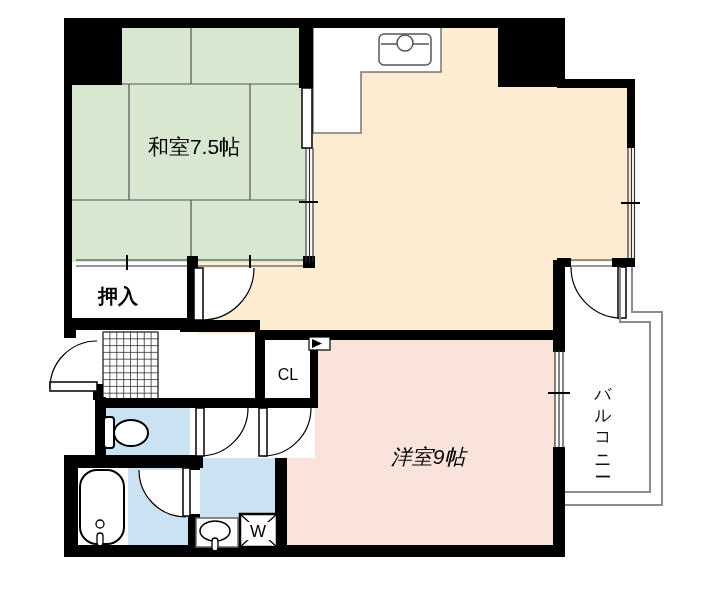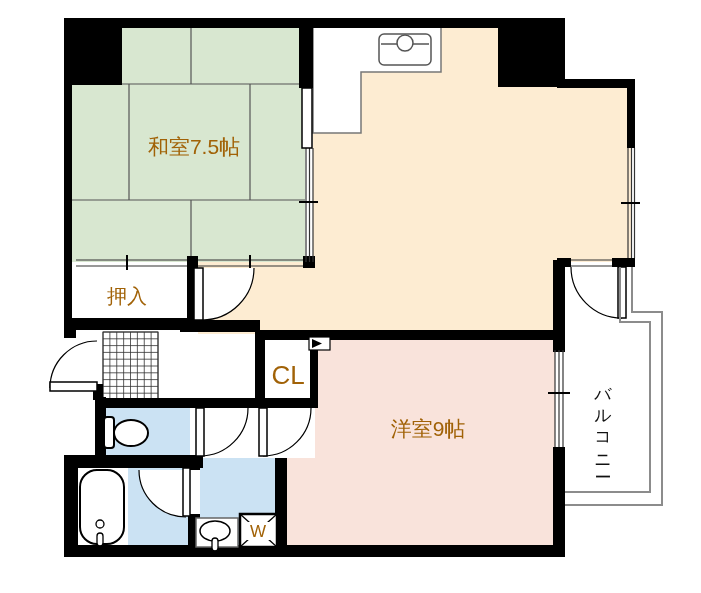--- a/index.html
+++ b/index.html
@@ -3,25 +3,25 @@
 <meta charset="utf-8">
 <style>
   html,body { margin:0; padding:0; background:#ffffff; }
   #stage {
     position:relative; width:701px; height:593px; background:#ffffff;
     font-family:"Liberation Sans", sans-serif; overflow:hidden;
   }
   #plan-svg { position:absolute; left:0; top:0; }
   .label {
     position:absolute; transform:translate(-50%,-50%);
-    color:#a16207; white-space:nowrap; line-height:1;
+    color:#000000; white-space:nowrap; line-height:1;
   }
   .lbl-room  { font-size:21px; }
   .lbl-small { font-size:20px; }
-  .lbl-cl    { font-size:26px; }
+  .lbl-cl    { font-size:16px; }
   .lbl-w     { font-size:17px; }
   .lbl-balcony {
     position:absolute; transform:translate(-50%,-50%);
     writing-mode:vertical-rl; text-orientation:mixed;
     font-size:17px; letter-spacing:4px; color:#111; white-space:nowrap;
   }
 </style>
 </head>
 <body>
 
@@ -215,18 +215,18 @@
     <g>
       <rect x="240" y="514" width="37" height="33" fill="#ffffff" stroke="#000" stroke-width="2.5"></rect>
       <line x1="240" y1="514" x2="277" y2="547" stroke="#000" stroke-width="1.3"></line>
       <line x1="277" y1="514" x2="240" y2="547" stroke="#000" stroke-width="1.3"></line>
       <rect x="247" y="522" width="23" height="18" fill="#ffffff"></rect>
     </g>
   </g>
 </svg>
 
   <div class="label lbl-room" style="left:194px; top:146px;">和室7.5帖</div>
-  <div class="label lbl-small" style="left:127px; top:296px;">押入</div>
+  <div class="label lbl-small" style="left:118px; top:296px;font-weight:bold;">押入</div>
   <div class="label lbl-cl" style="left:288px; top:375px;">CL</div>
-  <div class="label lbl-room" style="left:428px; top:428px;">洋室9帖</div>
+  <div class="label lbl-room" style="left:428px; top:456px;font-style:italic;">洋室9帖</div>
   <div class="lbl-balcony" style="left:603px; top:423px;">バルコニー</div>
   <div class="label lbl-w" style="left:258px; top:531px;">W</div>
 </div>
 
 </body></html>

